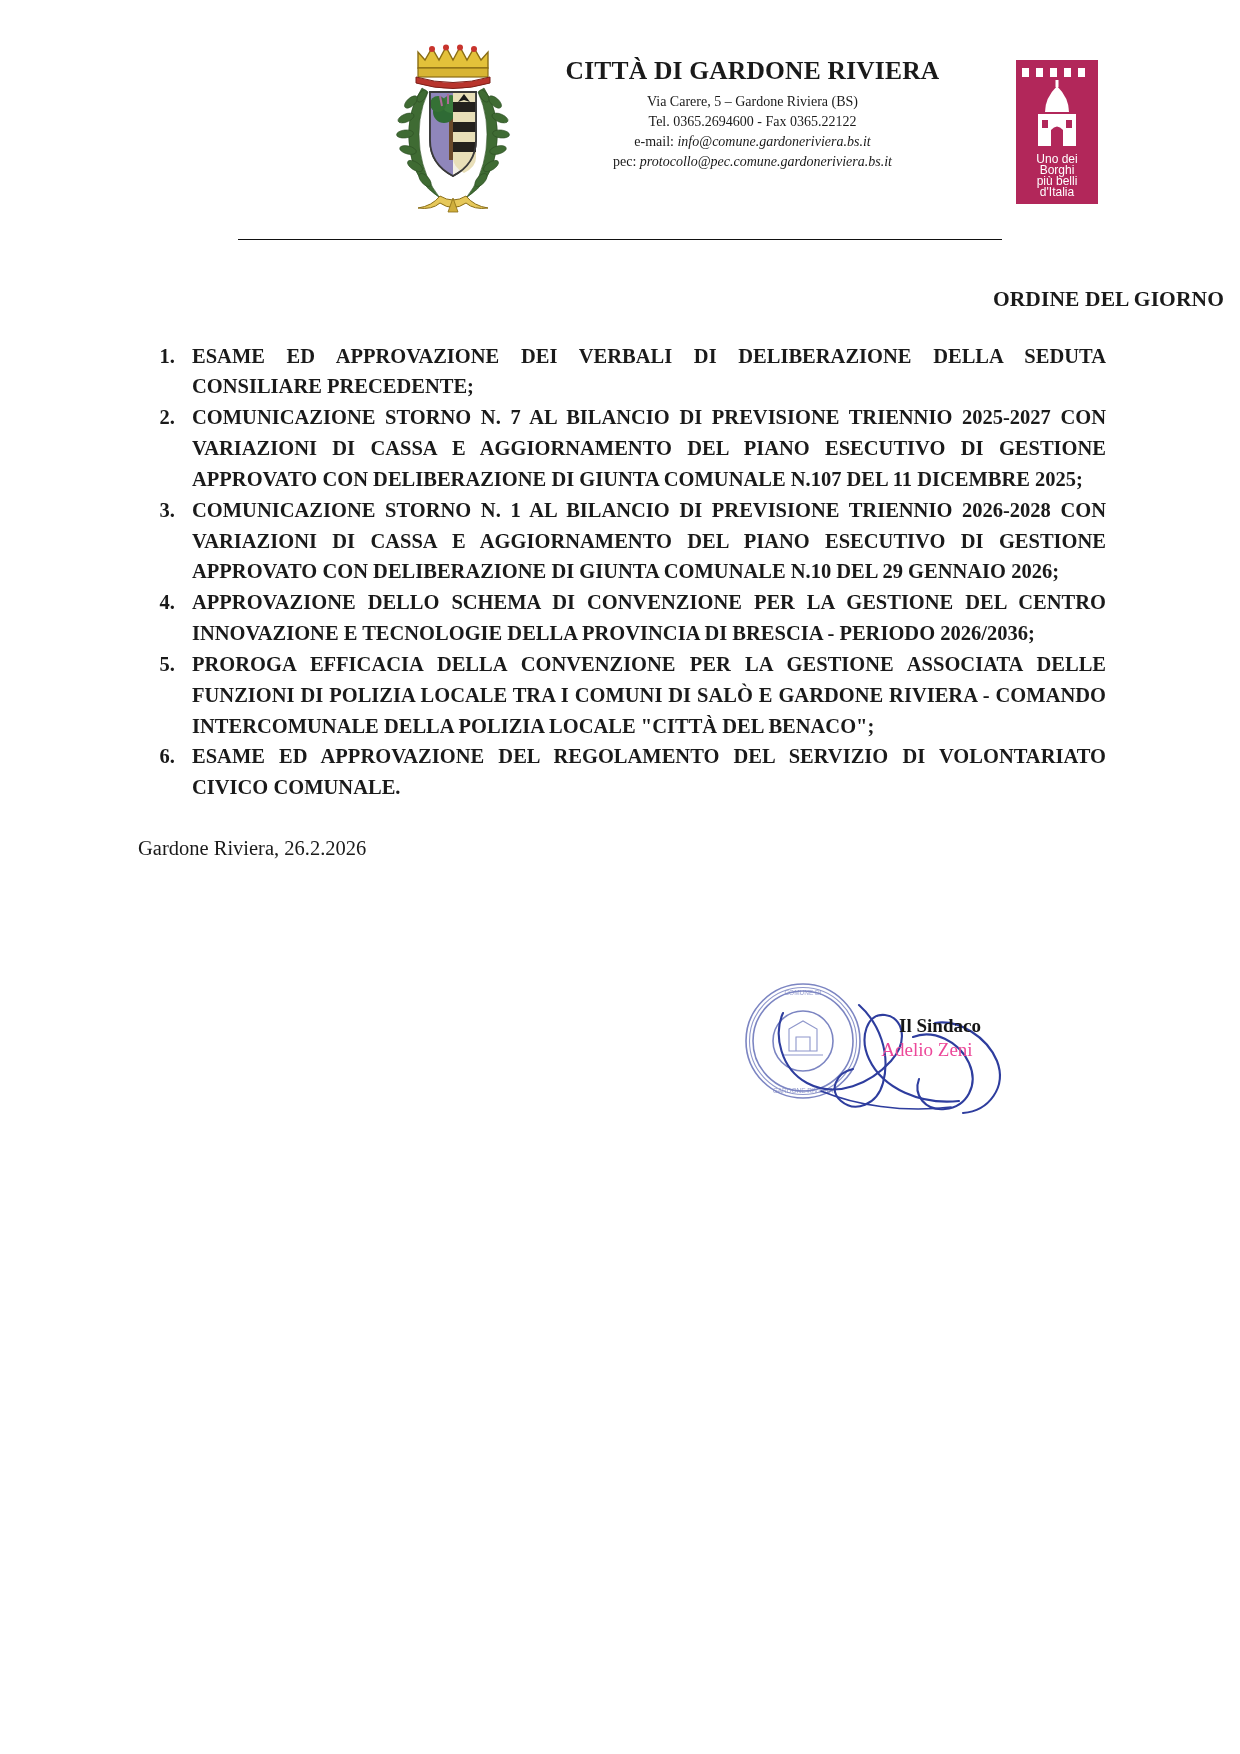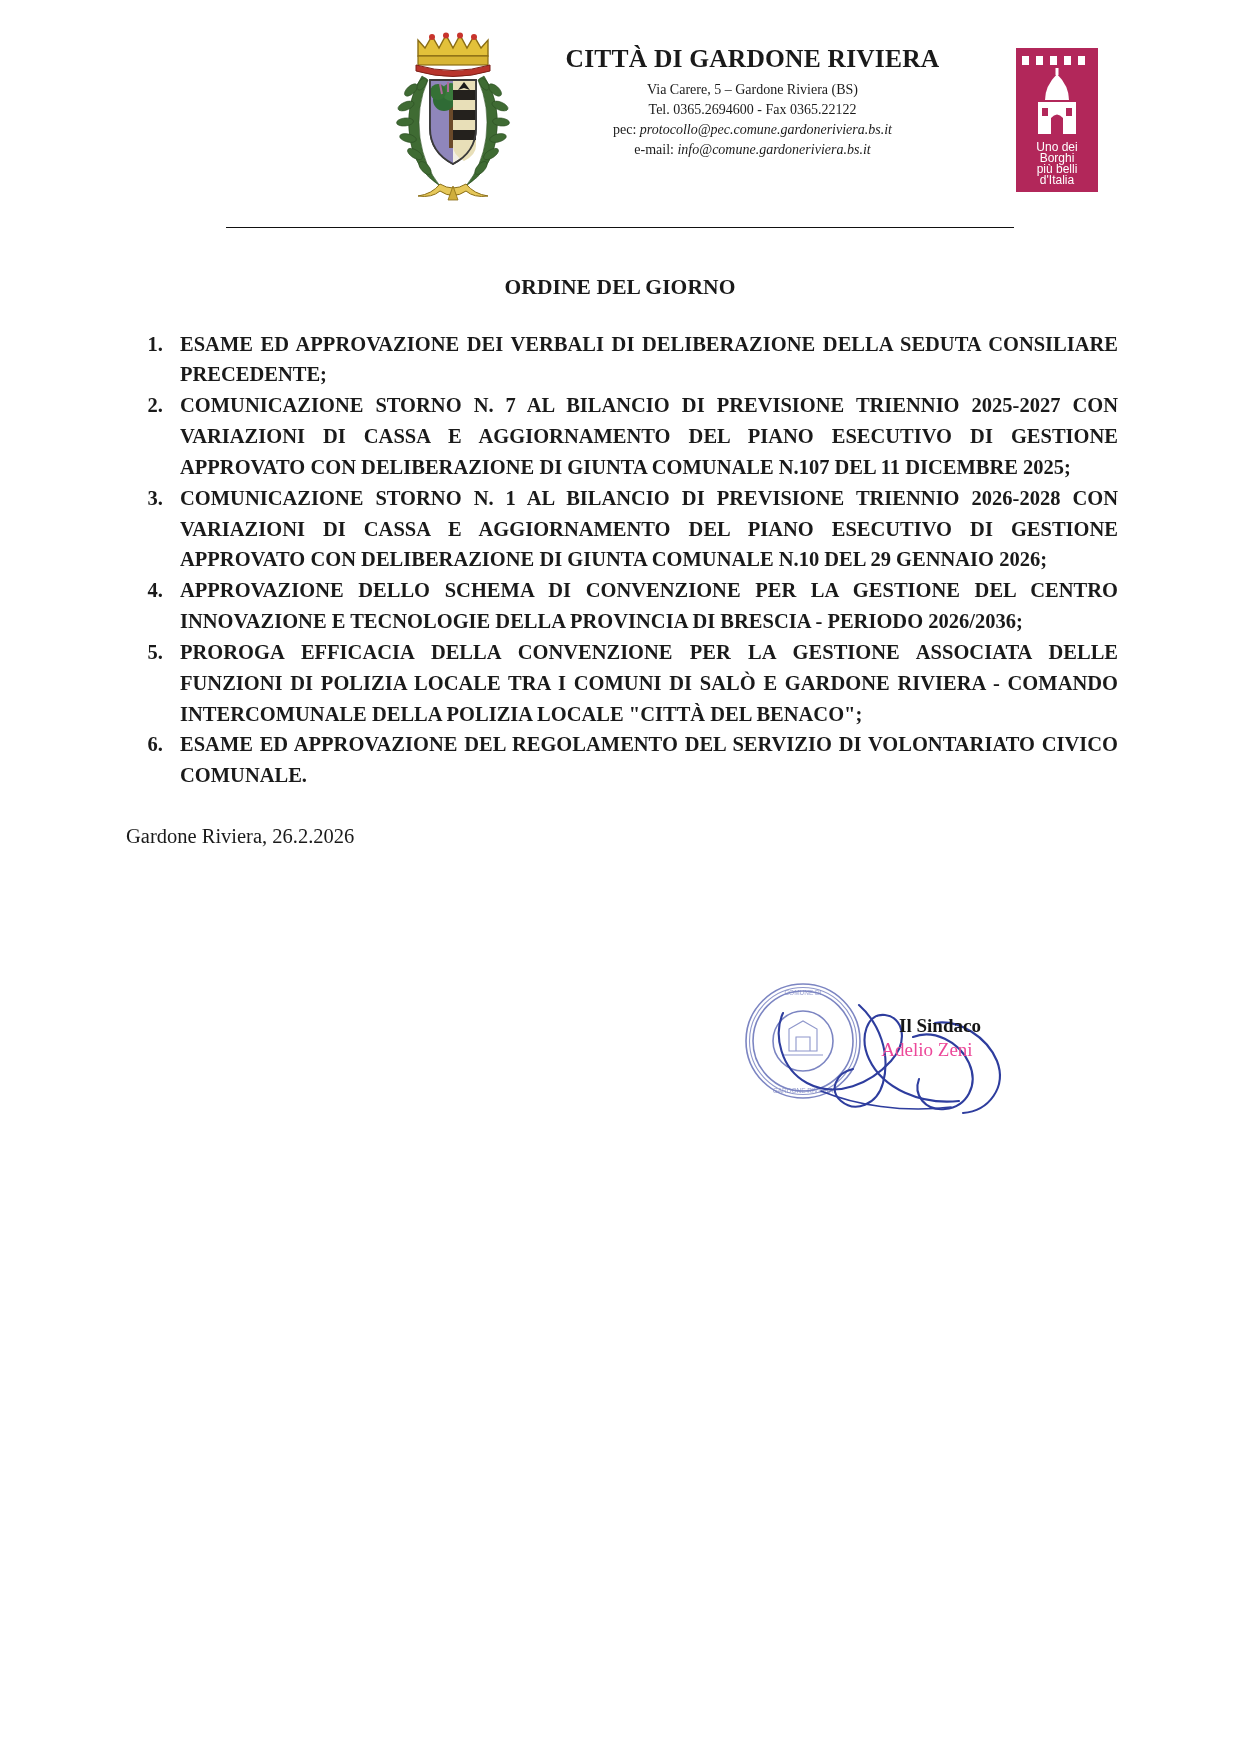--- a/index.html
+++ b/index.html
@@ -14,21 +14,21 @@
     color: #1a1a1a;
     position: relative;
     overflow: hidden;
   }
 
   .page {
     position: relative;
     width: 1240px;
     height: 1754px;
     box-sizing: border-box;
-    padding: 4px;
+    padding: 16px;
   }
 
   
   .header {
     display: flex;
     align-items: flex-start;
     justify-content: center;
     padding: 14px 0 0 0;
     gap: 10px;
   }
@@ -75,21 +75,21 @@
 
   
   .rule {
     margin: 24px 222px 0 222px;
     border-top: 1.6px solid #111;
     height: 0;
   }
 
   
   .doc-title {
-    text-align: center;
+    text-align: right;
     margin-top: 44px;
     font-weight: bold;
     font-size: 21.5px;
     line-height: 1.42;
     letter-spacing: 0.1px;
   }
 
   
   .intro {
     margin: 36px 120px 0 120px;
@@ -244,26 +244,26 @@
           <path d="M75 168 L70 182 L80 182 Z" fill="#cfae3c" stroke="#8a6d14" stroke-width="0.8"></path>
         </g>
       </svg>
     </div>
 
     <div class="header-text">
       <div class="header-title">CITTÀ DI GARDONE RIVIERA</div>
       <div class="header-line" style="margin-top:6px;">Via Carere, 5 – Gardone Riviera (BS)</div>
       <div class="header-line">Tel. 0365.2694600 - Fax 0365.22122</div>
       <div class="header-line">
+        <span>e-mail:</span>
+        <span class="it">info@comune.gardoneriviera.bs.it</span>
+      </div>
+      <div class="header-line">
         <span>pec:</span>
         <span class="it">protocollo@pec.comune.gardoneriviera.bs.it</span>
-      </div>
-      <div class="header-line">
-        <span>e-mail:</span>
-        <span class="it">info@comune.gardoneriviera.bs.it</span>
       </div>
     </div>
 
     <div class="borghi-logo">
       <svg viewBox="0 0 82 144" width="82" height="144">
         <rect x="0" y="0" width="82" height="144" fill="#b2275a"></rect>
 
         <g fill="#ffffff">
           <rect x="6" y="8" width="7" height="9"></rect>
           <rect x="20" y="8" width="7" height="9"></rect>

